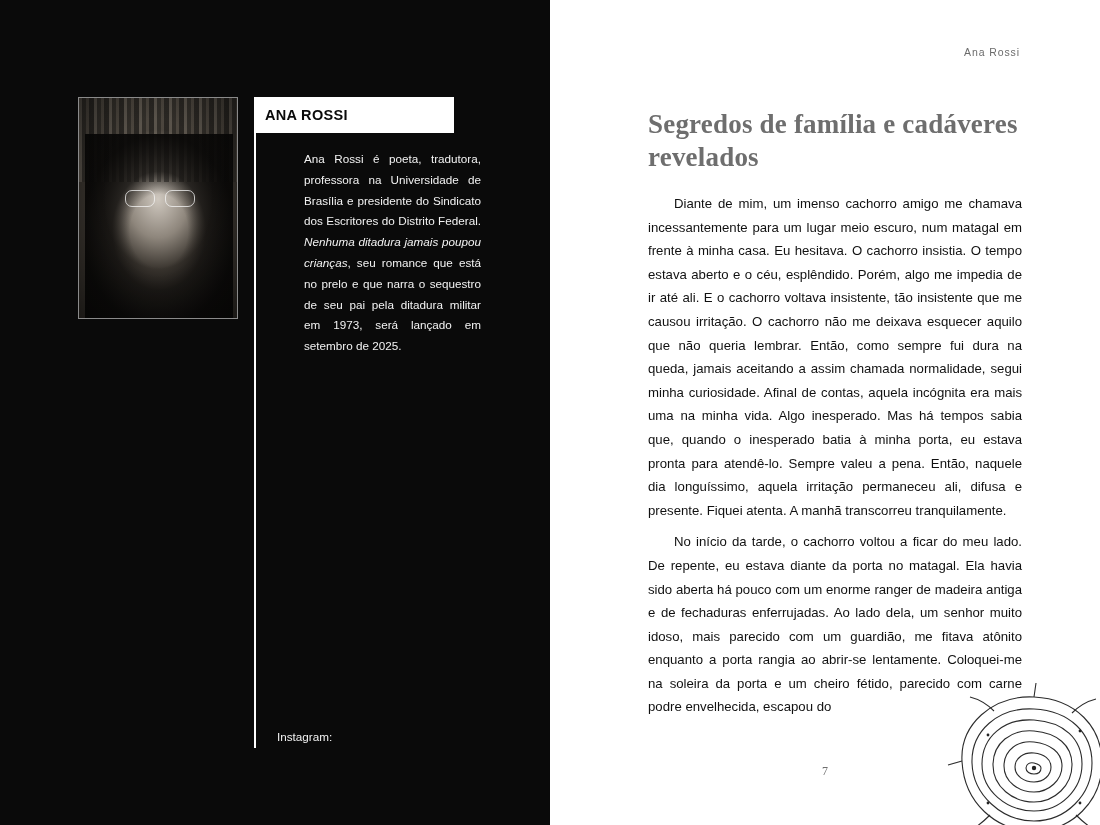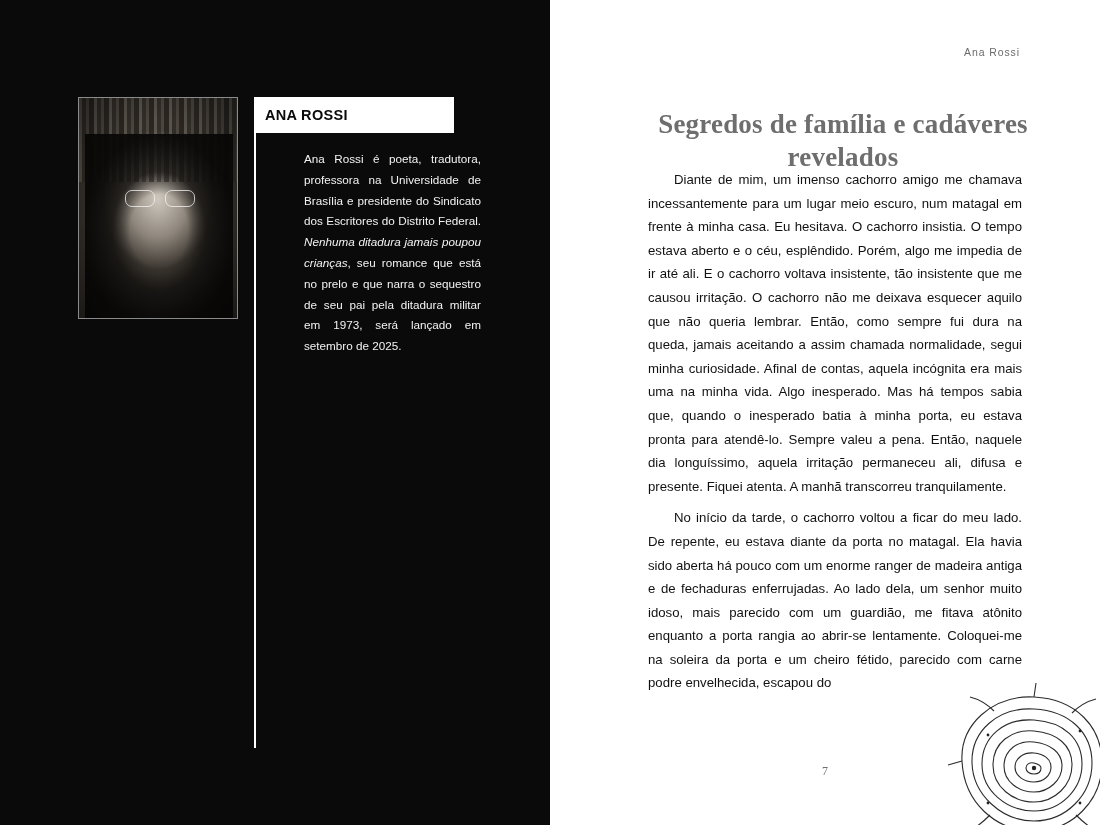--- a/index.html
+++ b/index.html
@@ -155,26 +155,25 @@
     position: absolute;
     left: 98px;
     top: 90px;
     width: 390px;
     font-family: "Liberation Serif", serif;
     font-weight: bold;
     font-size: 27px;
     line-height: 33px;
     color: #6e6e6e;
     letter-spacing: .2px;
-    text-align: center;
   }
   .article-body {
     position: absolute;
     left: 98px;
-    top: 168px;
+    top: 192px;
     width: 374px;
     font-family: "Liberation Sans", sans-serif;
     font-size: 13.2px;
     line-height: 23.6px;
     color: #111111;
     text-align: justify;
     text-justify: inter-word;
   }
   .article-body p { margin: 0; }
   .article-body p + p { margin-top: 8px; text-indent: 26px; }
@@ -216,20 +215,21 @@
     </div>
 
     <div class="bio-block">
       <div class="bio-name-bar">
         <span>ANA ROSSI</span>
       </div>
       <div class="bio-text">
         <span>Ana Rossi é poeta, tradutora, professora na Universidade de Brasília e presidente do Sindicato dos Escritores do Distrito Federal. </span><span class="it">Nenhuma ditadura jamais poupou crianças</span><span>, seu romance que está no prelo e que narra o sequestro de seu pai pela ditadura militar em 1973, será lançado em setembro de 2025.</span>
       </div>
       <div class="bio-social">
+        <div>Instagram:</div>
       </div>
     </div>
 
   </div>
 
   <div class="right-page">
 
     <div class="running-head">Ana Rossi</div>
 
     <h1 class="article-title">Segredos de família e cadáveres revelados</h1>

